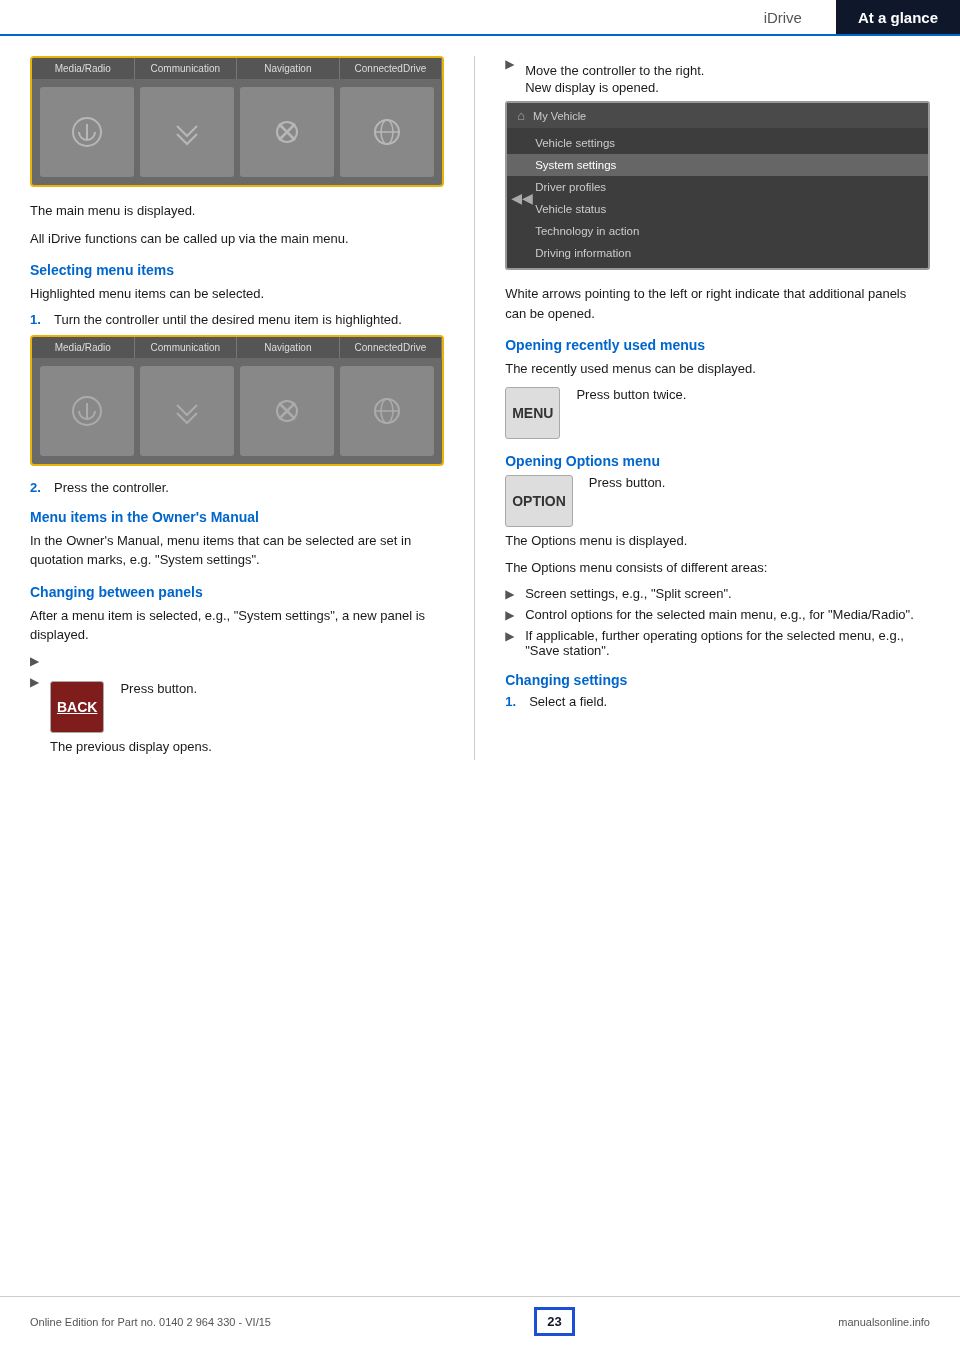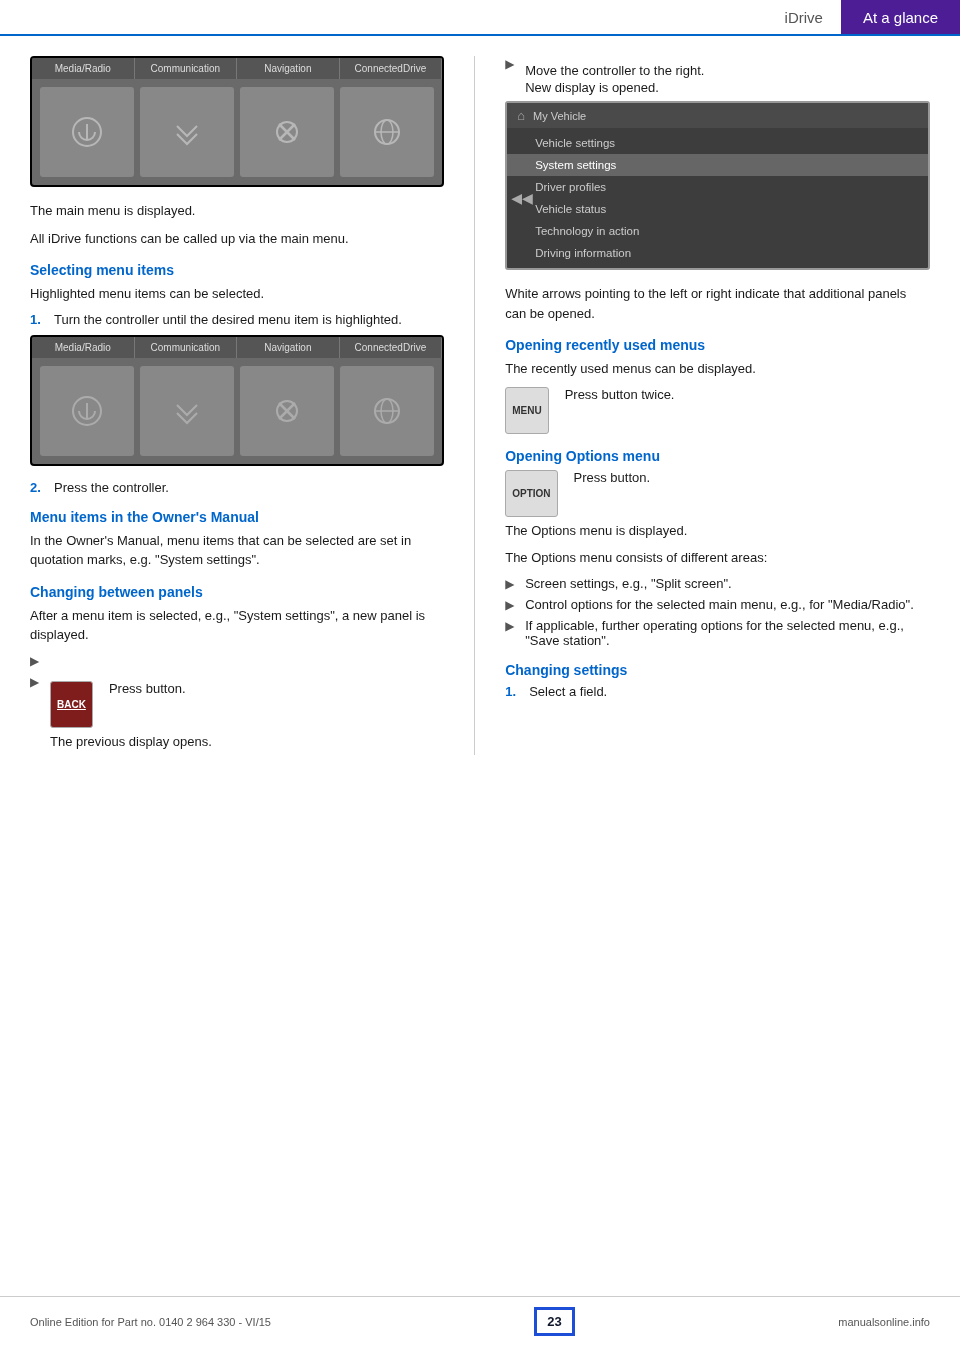--- a/index.html
+++ b/index.html
@@ -13,57 +13,58 @@
       position: relative;
     }
 
     
     .header {
       display: flex;
       align-items: center;
       justify-content: flex-end;
       border-bottom: 2px solid #0066cc;
       height: 36px;
+      gap: 16px;
     }
     .header-idrive {
       padding: 0 18px;
       font-size: 15px;
       color: #555;
       font-weight: normal;
     }
     .header-at-a-glance {
-      background: #4c1d95;
+      background: #0f172a;
       color: #fff;
       padding: 0 22px;
       height: 100%;
       display: flex;
       align-items: center;
       font-size: 15px;
-      font-weight: normal;
+      font-weight: bold;
     }
 
     
     .main-content {
       display: flex;
       gap: 0;
       padding: 20px 30px 20px 30px;
     }
     .left-col {
       width: 460px;
       padding-right: 30px;
       border-right: 1px solid #ccc;
     }
     .right-col {
       width: 470px;
       padding-left: 30px;
     }
 
     
     .screen-mockup {
-      border: 2px solid #000000;
+      border: 2px solid #eab308;
       background: #6a6a6a;
       border-radius: 4px;
       overflow: hidden;
       margin-bottom: 14px;
     }
     .screen-top-bar {
       display: flex;
       background: #555;
       color: #ddd;
       font-size: 11px;
@@ -183,21 +184,21 @@
       margin-top: 7px;
     }
 
     
     .btn-mockup {
       display: inline-block;
       border: 1px solid #aaa;
       border-radius: 3px;
       background: #ddd;
       color: #333;
-      font-size: 10px;
+      font-size: 14px;
       font-weight: bold;
       padding: 17px 6px;
       margin-right: 8px;
       vertical-align: middle;
     }
     .btn-mockup.back-btn {
       background: #7f1d1d;
       color: #fff;
       text-decoration: underline;
     }

